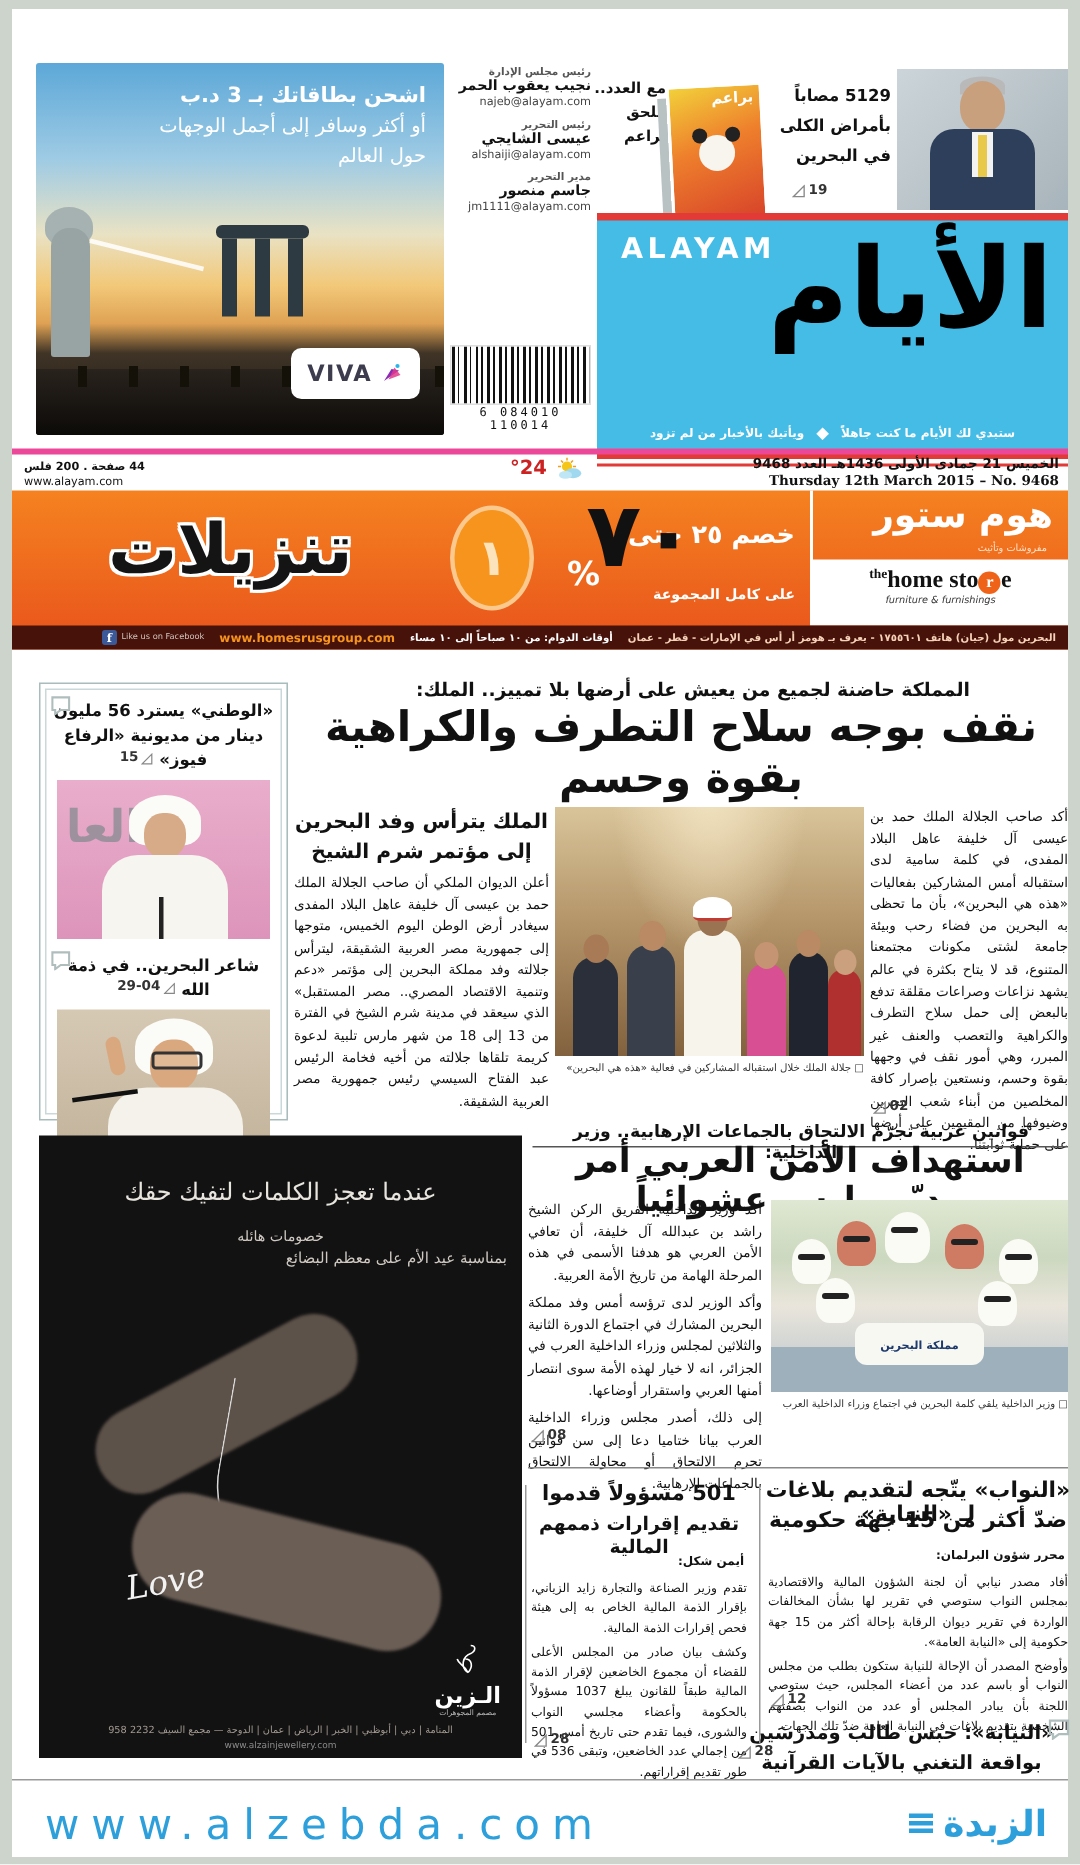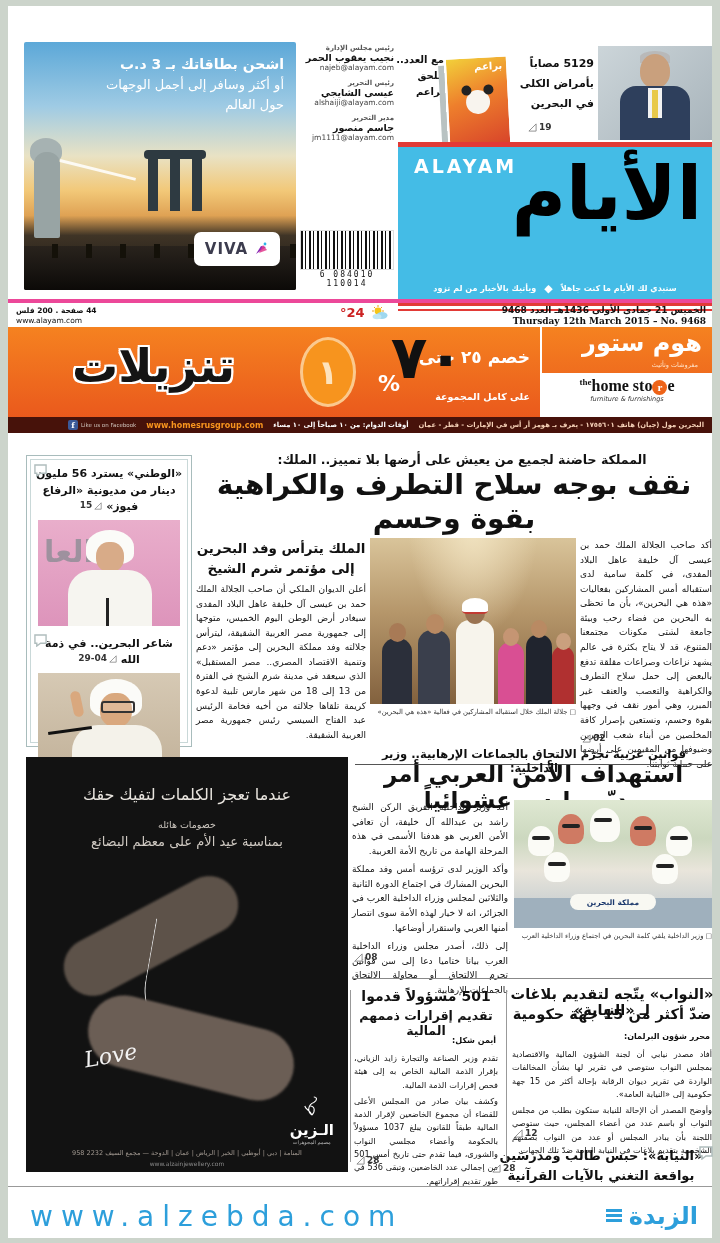--- a/index.html
+++ b/index.html
@@ -131,32 +131,32 @@
   .div1{left:355px;right:8px;top:764px;height:1px;background:#555}
   
   .kicker2{left:360px;right:12px;top:747px;text-align:center;font-size:11.5px;font-weight:900}
   .hl2{left:355px;right:8px;top:761px;text-align:center;font-size:23px;font-weight:900}
   .int-body{left:352px;top:800px;width:156px}
   .int-body p{margin:0 0 4px}
   .ref08{left:354px;top:952px}
   .conf{left:514px;top:800px;width:198px;height:128px;overflow:hidden;
     background:linear-gradient(180deg,#dfe8d2 0%,#ccd8bf 30%,#e9e5db 55%,#b7c3cb 100%)}
   .conf-desk{position:absolute;left:0;right:0;bottom:0;height:30px;background:#9fb0bd}
-  .nameplate{position:absolute;left:56px;bottom:18px;width:86px;height:16px;background:#f8f8f2;border-radius:8px;
+  .nameplate{position:absolute;left:56px;bottom:18px;width:86px;height:28px;background:#f8f8f2;border-radius:8px;
     display:flex;align-items:center;justify-content:center;font-size:7.5px;font-weight:bold;color:#1d3a6e;direction:rtl}
   .gh{position:absolute;width:26px;height:30px;background:#fbfbf6;border-radius:50% 50% 35% 35%}
   .gh i{position:absolute;left:4px;top:10px;width:18px;height:4px;background:#222;border-radius:2px}
   .gh.red{background:#cf7a63}
   .cap2{left:514px;top:932px;width:198px}
   .div2{left:352px;right:8px;top:978px;height:1px;background:#888}
   
   .zain{left:26px;top:757px;width:322px;height:415px;background:#121212;overflow:hidden}
   .z-hl{position:absolute;left:10px;right:10px;top:28px;text-align:center;color:#e8e4de;font-size:16px}
   .z-s1{position:absolute;left:10px;right:10px;top:62px;text-align:center;color:#cfc9c2;font-size:9.5px}
-  .z-s2{position:absolute;left:10px;right:10px;top:77px;text-align:center;color:#cfc9c2;font-size:13px}
+  .z-s2{position:absolute;left:10px;right:10px;top:77px;text-align:right;color:#cfc9c2;font-size:10px}
   .hand{position:absolute;background:#6b5e55;filter:blur(1px)}
   .h1{left:30px;top:150px;width:190px;height:58px;border-radius:30px;transform:rotate(-28deg);background:#5d5249}
   .h2{left:60px;top:255px;width:210px;height:72px;border-radius:36px;transform:rotate(14deg)}
   .chain{position:absolute;left:118px;top:170px;width:110px;height:130px;border-left:1.5px solid #d9d9d9;
     border-bottom:1px solid #9f9f9f;border-radius:0 0 0 70px;transform:rotate(10deg)}
   .pend{position:absolute;left:112px;top:300px;width:5px;height:5px;border-radius:50%;background:#eee}
   .z-love{position:absolute;left:58px;top:286px;color:#f2f2f2;font-size:22px;font-style:italic;
     font-family:"DejaVu Serif","Liberation Serif",serif;transform:rotate(-10deg)}
   .z-brand{position:absolute;right:14px;top:338px;text-align:center;color:#fff}
   .z-brand .nm{font-size:15px;font-weight:bold}

